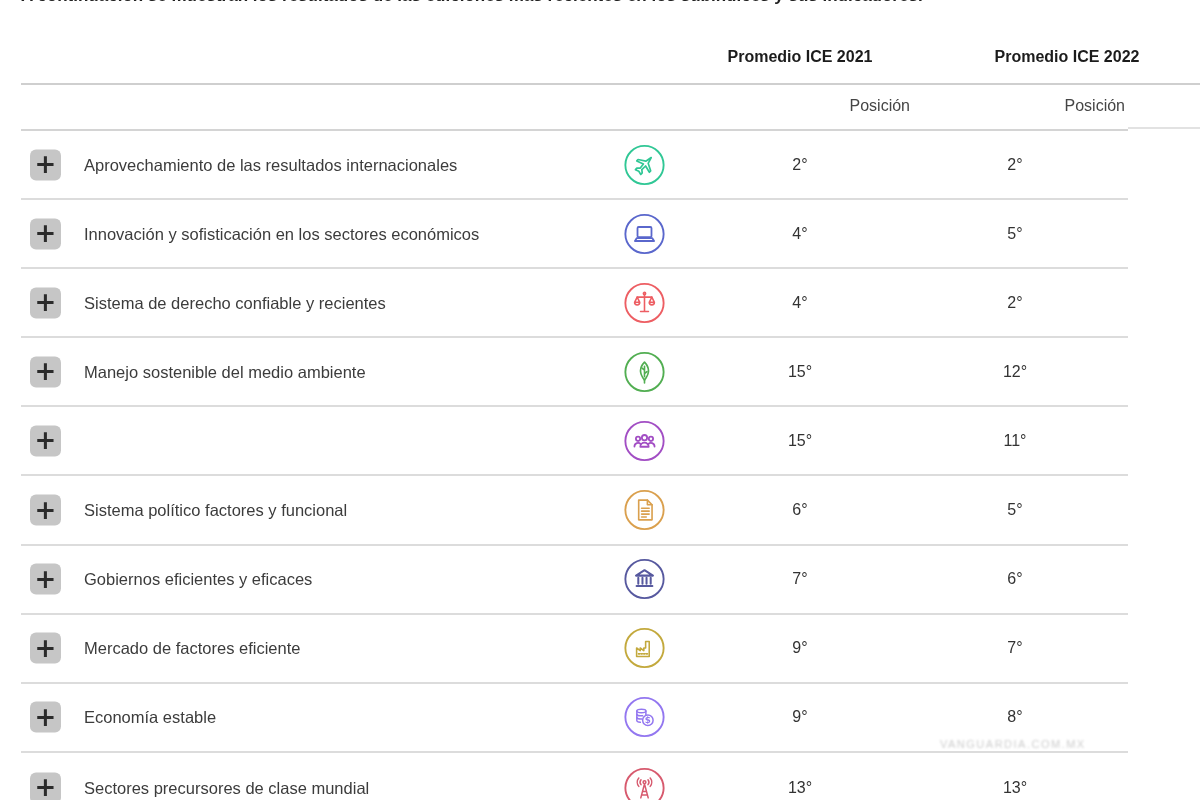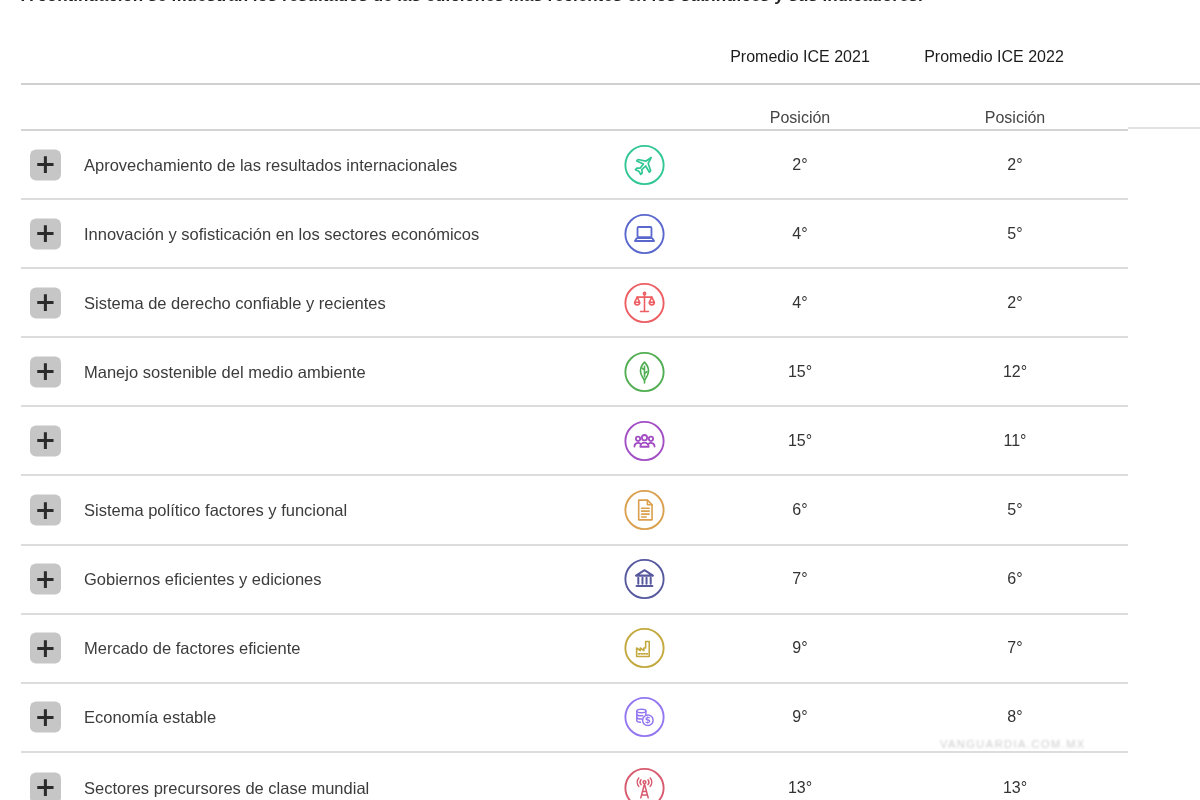--- a/index.html
+++ b/index.html
@@ -11,26 +11,26 @@
   .intro{
     position:absolute;left:21px;top:-14px;width:1150px;
     font-size:17px;font-weight:700;color:#222;white-space:nowrap;
   }
   .hline{position:absolute;height:2px;background:#cfcfcf;}
   .line-header{left:21px;width:1179px;top:83px;}
   .line-subheader{left:21px;width:1107px;top:129px;background:#d4d4d4;}
   .line-step{left:1128px;width:72px;top:127px;background:#e2e2e2;}
   .colhead{
     position:absolute;top:48px;width:220px;text-align:center;
-    font-size:16px;font-weight:400;color:#1c1c1c;
-  }
-  .colhead.c21{left:690px;} .colhead.c22{left:884px;}
+    font-size:16px;font-weight:700;color:#1c1c1c;
+  }
+  .colhead.c21{left:690px;} .colhead.c22{left:957px;}
   .subhead{
-    position:absolute;top:97px;width:220px;text-align:center;
-    font-size:16px;font-weight:400;color:#454545;margin-top:12px;
+    position:absolute;top:97px;width:220px;text-align:right;
+    font-size:16px;font-weight:400;color:#454545;
   }
   .subhead.c21{left:690px;} .subhead.c22{left:905px;}
   .rows{position:absolute;left:21px;top:131px;width:1107px;}
   .row{position:relative;height:69.1px;box-sizing:border-box;border-bottom:2px solid #dcdcdc;}
   .row:last-child{border-bottom:none;height:70px;}
   .plusbtn{
     position:absolute;left:9px;top:50%;transform:translateY(-50%);
     width:31px;height:31px;border:none;border-radius:6px;background:#c6c6c6;
     display:flex;align-items:center;justify-content:center;
     font-family:"DejaVu Sans",sans-serif;font-size:26px;font-weight:700;color:#2b2b2b;
@@ -179,21 +179,21 @@
         </g>
       </g>
         </svg>
     </span>
     <span class="pos p21">6°</span>
     <span class="pos p22">5°</span>
   </div>
 
   <div class="row">
     <button class="plusbtn">+</button>
-    <span class="rowlabel">Gobiernos eficientes y ediciones</span>
+    <span class="rowlabel">Gobiernos eficientes y eficaces</span>
     <span class="iconwrap">
       <svg viewBox="0 0 24 24">
           <g fill="none" stroke-linecap="round" stroke-linejoin="round" stroke="#57599f">
         <circle cx="12" cy="12" r="11.2" stroke-width="1.1"></circle>
         <g stroke-width="1.8" transform="translate(12 12) scale(0.66) translate(-12 -12)">
           <path d="M4.5 9 H19.5 L12 4.2 Z"></path>
           <path d="M6.5 11 V16.3 M10.2 11 V16.3 M13.8 11 V16.3 M17.5 11 V16.3"></path>
           <path d="M5 18.3 H19"></path>
         </g>
       </g>

